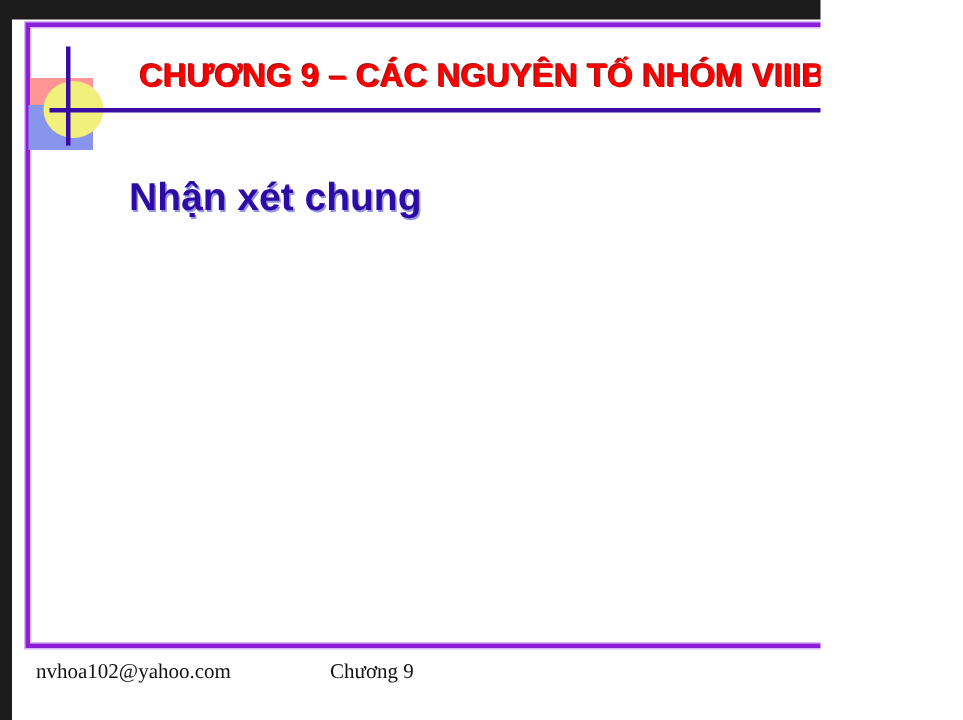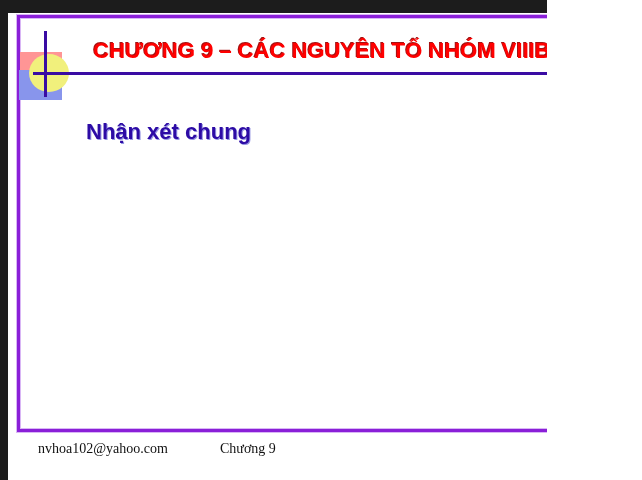--- a/index.html
+++ b/index.html
@@ -61,33 +61,33 @@
     text-align: center;
     font-size: 22px; line-height: 22px; font-weight: bold;
     letter-spacing: 0px;
     color: var(--title_red, #ff0000);
     text-shadow: -1px -1px 0 #a51212;
     z-index: 7;
     white-space: nowrap;
   }
   .bullets {
     position: absolute; left: 86px; top: 117px;
-    font-size: 22px; line-height: 29px; font-weight: bold;
+    font-size: 26px; line-height: 29px; font-weight: bold;
     color: var(--body_indigo, #2d0ba5);
     text-shadow: 1px 1px 0 #9595e2;
     z-index: 7;
   }
   .footer-email, .footer-chapter {
     position: absolute; top: 441px;
     font-family: "Liberation Serif", serif;
     font-size: 14px; line-height: 15px;
     color: #111111; z-index: 7;
     white-space: nowrap;
   }
-  .footer-email { left: 38px; }
+  .footer-email { left: 24px; }
   .footer-chapter { left: 220px; text-align: center; }
   .footer-page {
     position: absolute; left: 597px; top: 441px;
     font-size: 13px; line-height: 14px; font-weight: bold;
     color: var(--page_number_brown, #8a3a0a);
     text-shadow: 1px 0 0 #3c3cd9;
     z-index: 7;
   }
 </style>
 </head>

